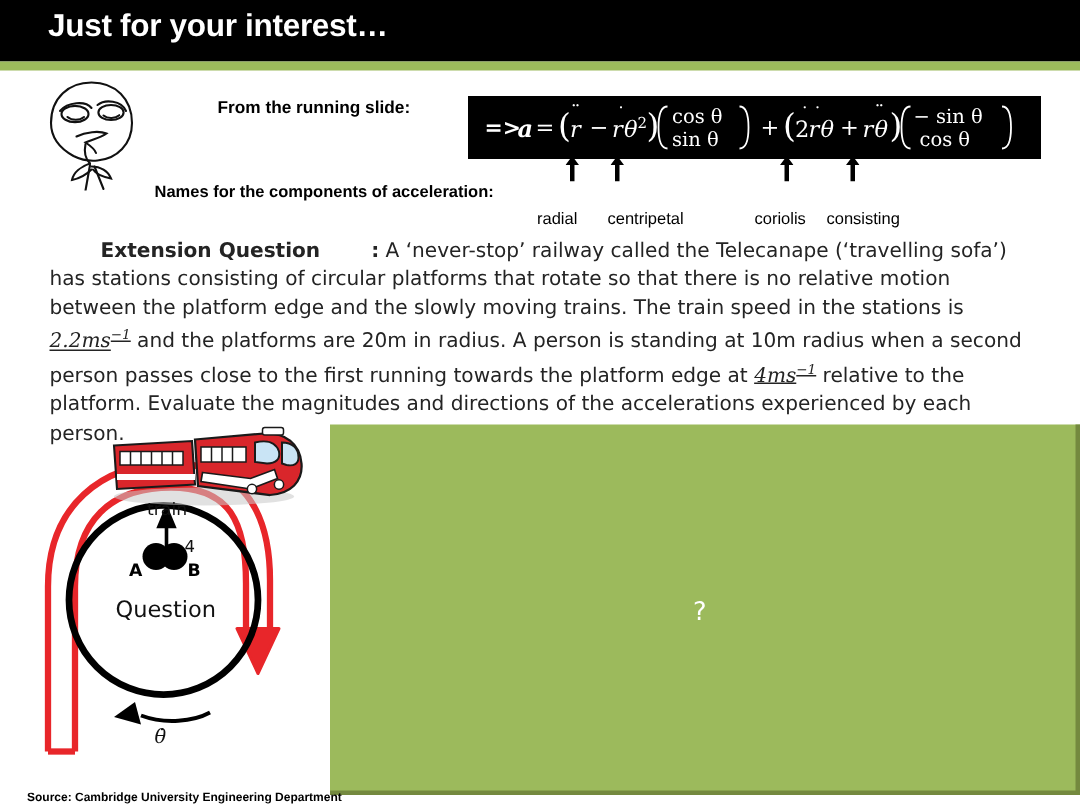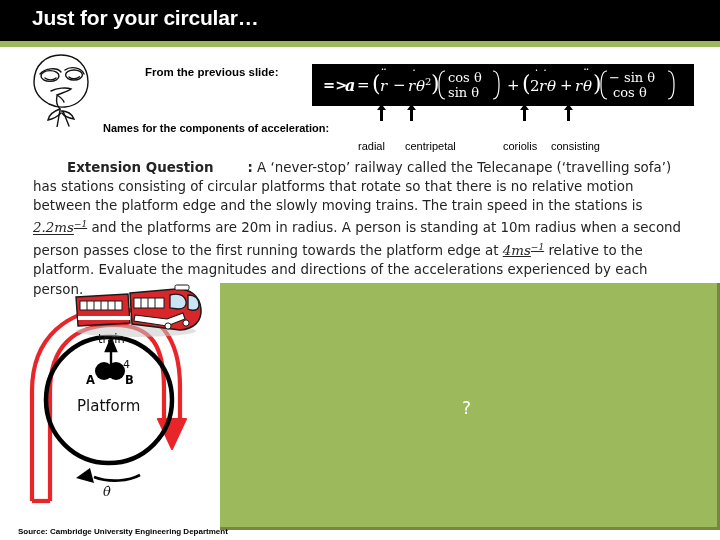--- a/index.html
+++ b/index.html
@@ -195,21 +195,21 @@
     font-weight: bold;
     color: #000;
     white-space: nowrap;
     margin-left: 12px;
   }
 </style>
 </head>
 <body>
 
 <div id="header-bar"></div>
-<div id="slide-title">Just for your circular…</div>
+<div id="slide-title">Just for your interest…</div>
 <div id="header-accent"></div>
 
 <div id="face-sketch">
   <svg width="74" height="78" viewBox="0 0 74 78" fill="none" stroke="#111" stroke-width="1.4" stroke-linecap="round">
 
     <path d="M10 33 C10 16 22 6 37 6 C53 6 64 17 64 33 C64 47 54 57 41 58 C36 58.5 30 57.5 25 55 C16 50 10 43 10 33 Z"></path>
 
     <path d="M16 25 C21 19 33 18 37 23"></path>
 
     <ellipse cx="26" cy="27" rx="9" ry="5.4"></ellipse>
@@ -224,21 +224,21 @@
 
     <path d="M33 47 C32 52 33 57 36 60"></path>
 
     <path d="M36 60 C30 62 25 66 24 71 C29 70 34 67 37 64"></path>
     <path d="M37 62 C43 62 48 65 50 70 C45 69 40 67 38 64"></path>
     <path d="M36 61 L33 78"></path>
     <path d="M39 62 L45 77"></path>
   </svg>
 </div>
 
-<div id="prev-slide-label">From the previous slide:</div>
+<div id="prev-slide-label">From the running slide:</div>
 
 <div id="equation-box">
   <svg width="372" height="40" viewBox="0 0 372 40">
     <g fill="#ffffff" font-family="'DejaVu Serif', serif">
       <text x="6" y="25" font-size="14.5" font-weight="bold" font-style="normal" font-family="'DejaVu Sans', sans-serif">=&gt;</text>
       <text x="28" y="26" font-size="16" font-style="italic" font-weight="bold">a</text>
       <text x="40" y="25" font-size="15">=</text>
 
       <text x="55" y="26" font-size="22" font-family="'DejaVu Serif', serif">(</text>
       <text x="63" y="26" font-size="15" font-style="italic">r</text>
@@ -374,16 +374,16 @@
       <circle cx="150" cy="43" r="3.1" fill="#ffffff" stroke="#1a1a1a" stroke-width="1"></circle>
       <circle cx="168" cy="40" r="3.1" fill="#ffffff" stroke="#1a1a1a" stroke-width="1"></circle>
     </g>
   </svg>
 </div>
 
 <div id="diagram-label-train">train</div>
 <div id="diagram-label-speed">4</div>
 <div id="diagram-label-a">A</div>
 <div id="diagram-label-b">B</div>
-<div id="diagram-label-platform">Platform</div>
+<div id="diagram-label-platform">Question</div>
 <div id="diagram-label-thetadot">θ̇</div>
 
 <div id="source-note">Source: Cambridge University Engineering Department</div>
 
 </body></html>

